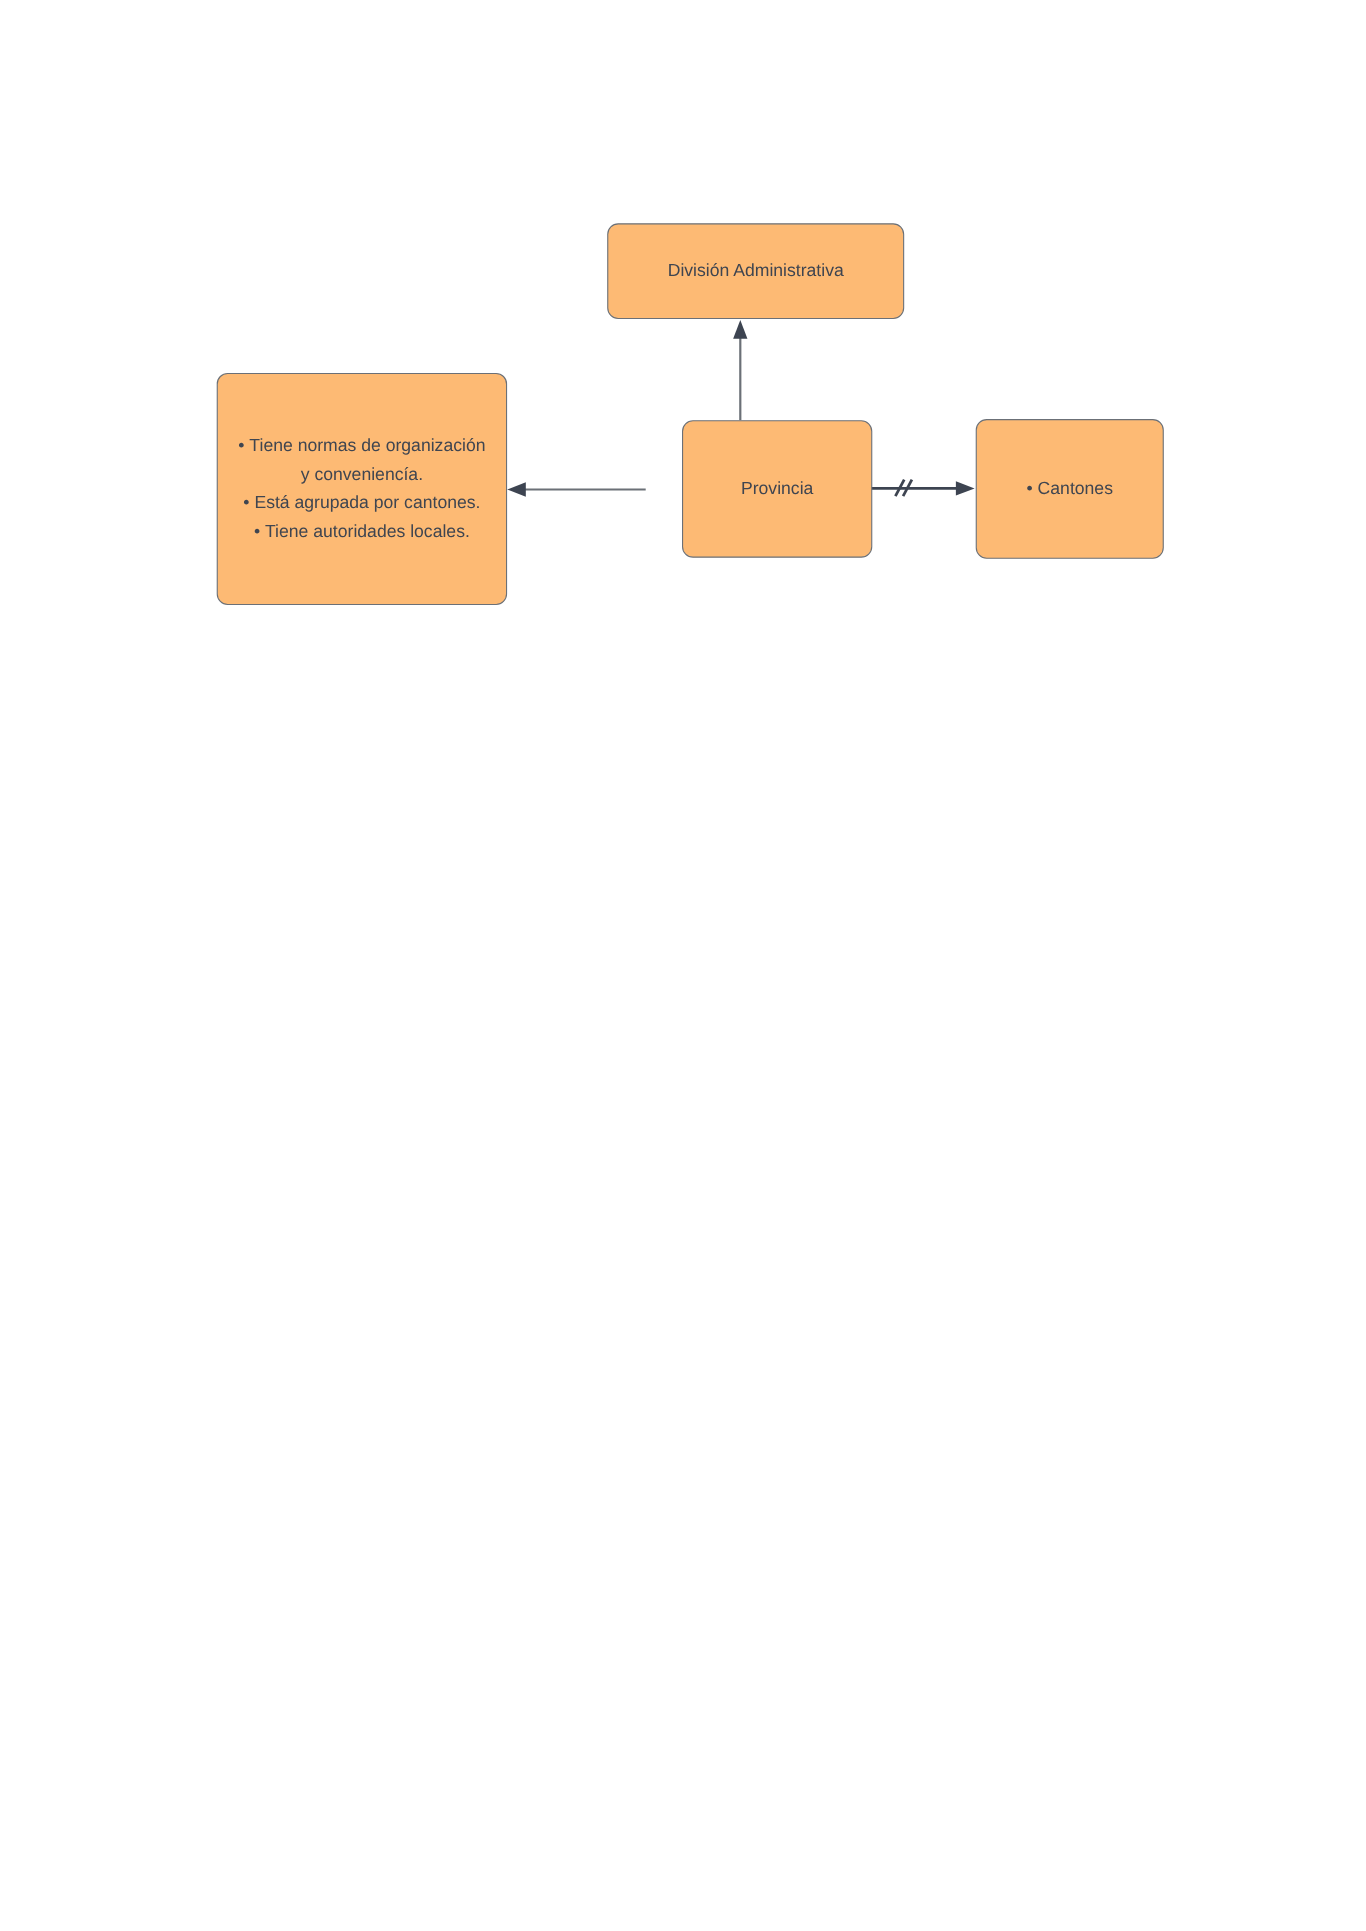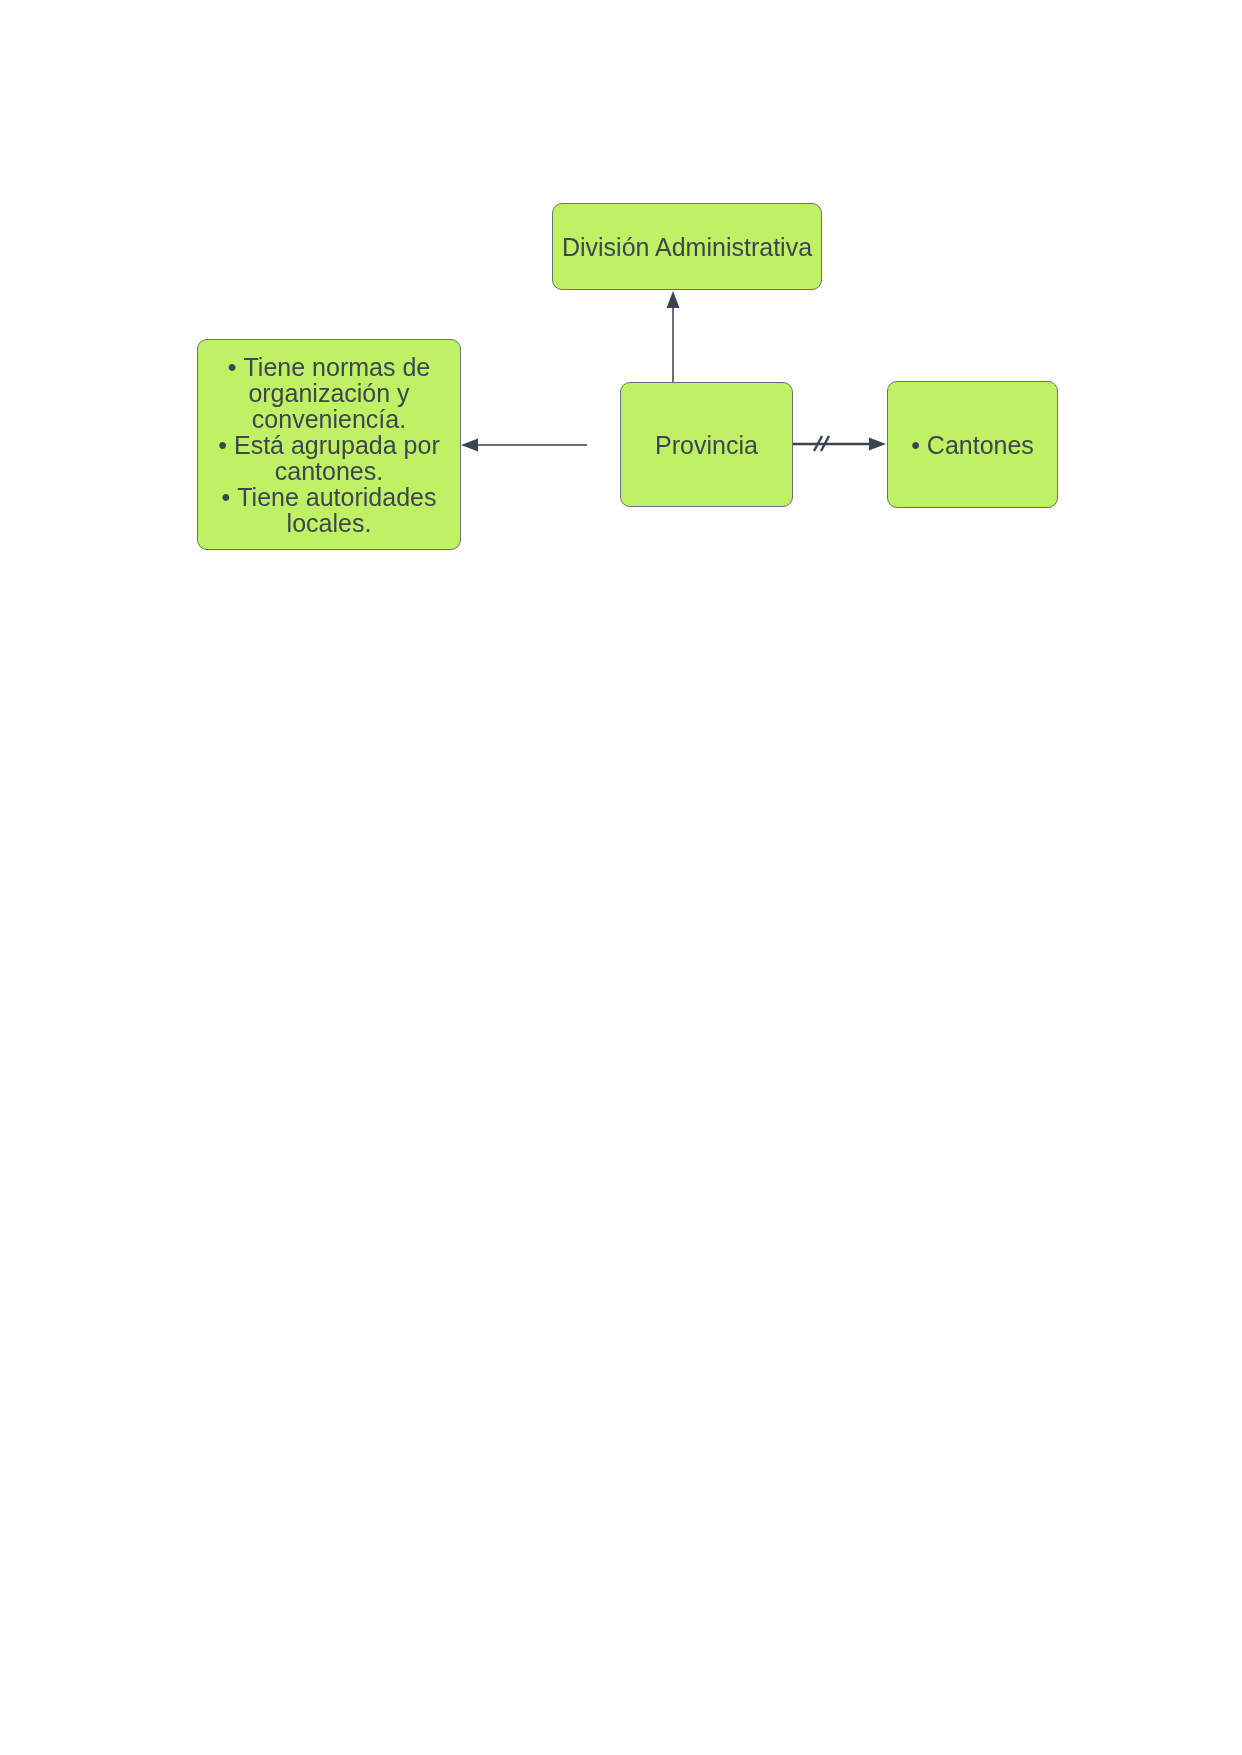--- a/index.html
+++ b/index.html
@@ -17,28 +17,28 @@
     overflow: hidden;
   }
   .connector-layer {
     position: absolute;
     left: 0; top: 0;
     width: 1242px; height: 1755px;
     pointer-events: none;
   }
   .node {
     position: absolute;
-    background: #bef264;
+    background: #fdba74;
     border: 1.5px solid #6b7077;
     border-radius: 10px;
     display: flex;
     align-items: center;
     justify-content: center;
     box-sizing: border-box;
-    font-size: 25px;
+    font-size: 16px;
     line-height: 26px;
     text-align: center;
   }
   .node-division  { left: 552px; top: 203px; width: 270px; height: 87px;  }
   .node-provincia { left: 587px; top: 382px; width: 173px; height: 125px; margin-left: 33px; }
   .node-cantones  { left: 887px; top: 381px; width: 171px; height: 127px; }
   .node-notes     { left: 197px; top: 339px; width: 264px; height: 211px; }
   .bullet-list {
     list-style: none;
     margin: 0;

